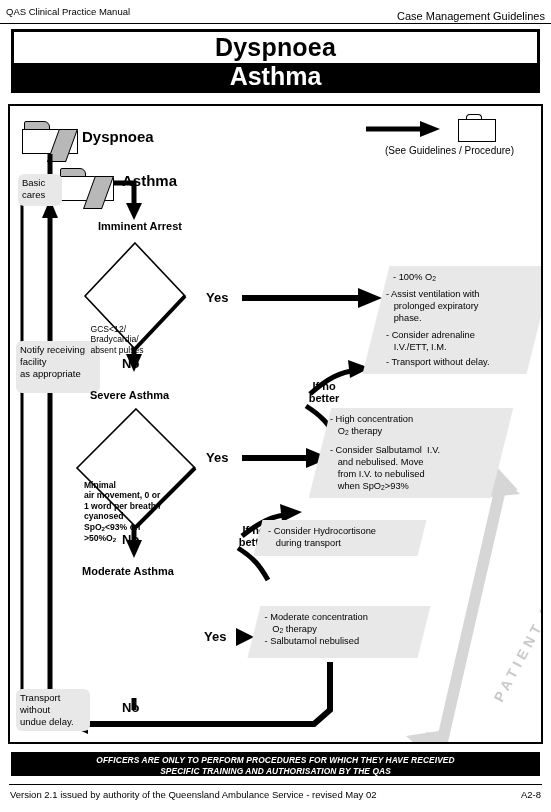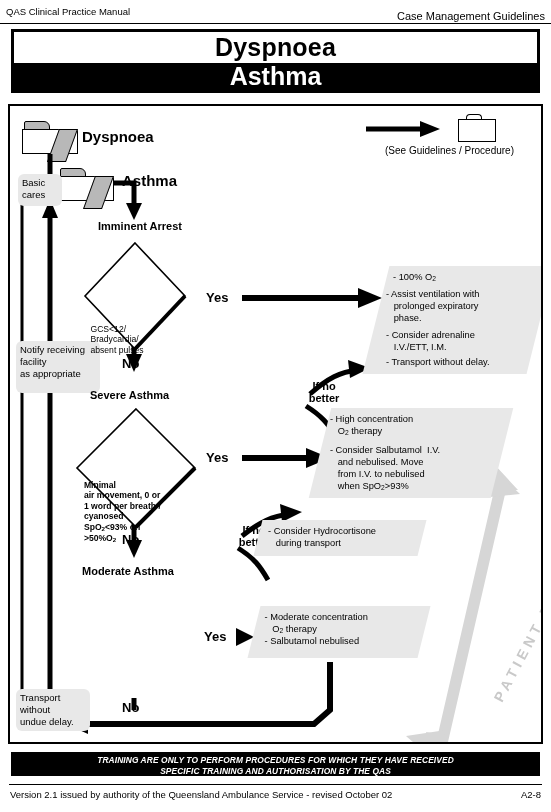--- a/index.html
+++ b/index.html
@@ -319,20 +319,20 @@
     <div class="para" style="left:244px; top:500px; width:170px; height:52px;">
       <div class="inner">
         <span>- Moderate concentration<br>&nbsp;&nbsp;&nbsp;O<sub>2</sub> therapy</span><br>
         <span>- Salbutamol nebulised</span>
       </div>
     </div>
 
   </div>
 
   <div class="footbar">
-    <div>TRAINING ARE ONLY TO PERFORM  PROCEDURES FOR WHICH THEY HAVE RECEIVED</div>
+    <div>OFFICERS ARE ONLY TO PERFORM  PROCEDURES FOR WHICH THEY HAVE RECEIVED</div>
     <div>SPECIFIC TRAINING AND AUTHORISATION BY THE QAS</div>
   </div>
   <div class="footrule"></div>
-  <div class="footline l">Version 2.1 issued by authority of the Queensland Ambulance Service - revised October 02</div>
+  <div class="footline l">Version 2.1 issued by authority of the Queensland Ambulance Service - revised May 02</div>
   <div class="footline r">A2-8</div>
 
 </div>
 
 </body></html>

